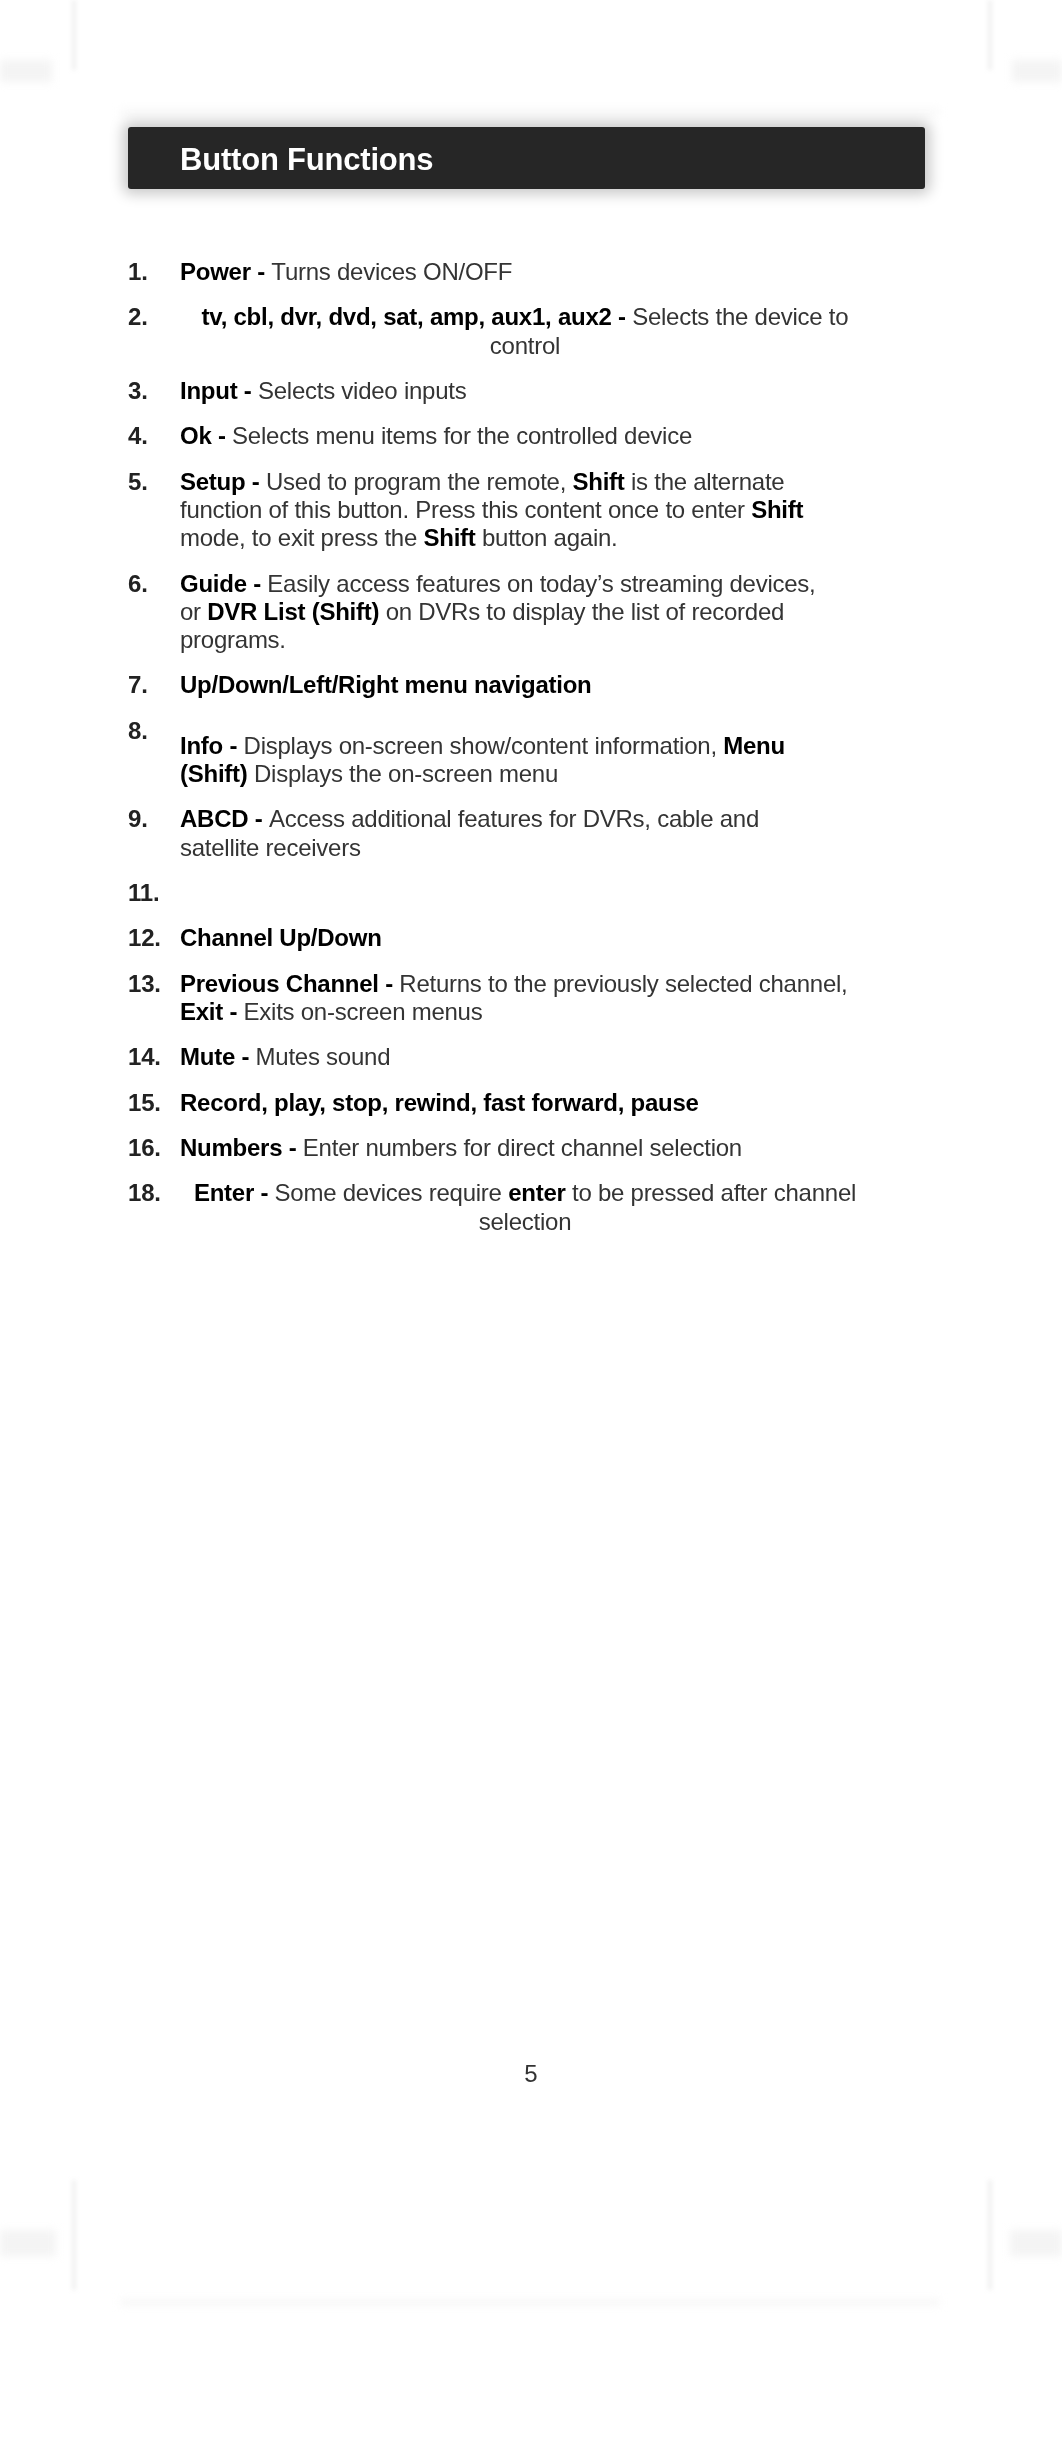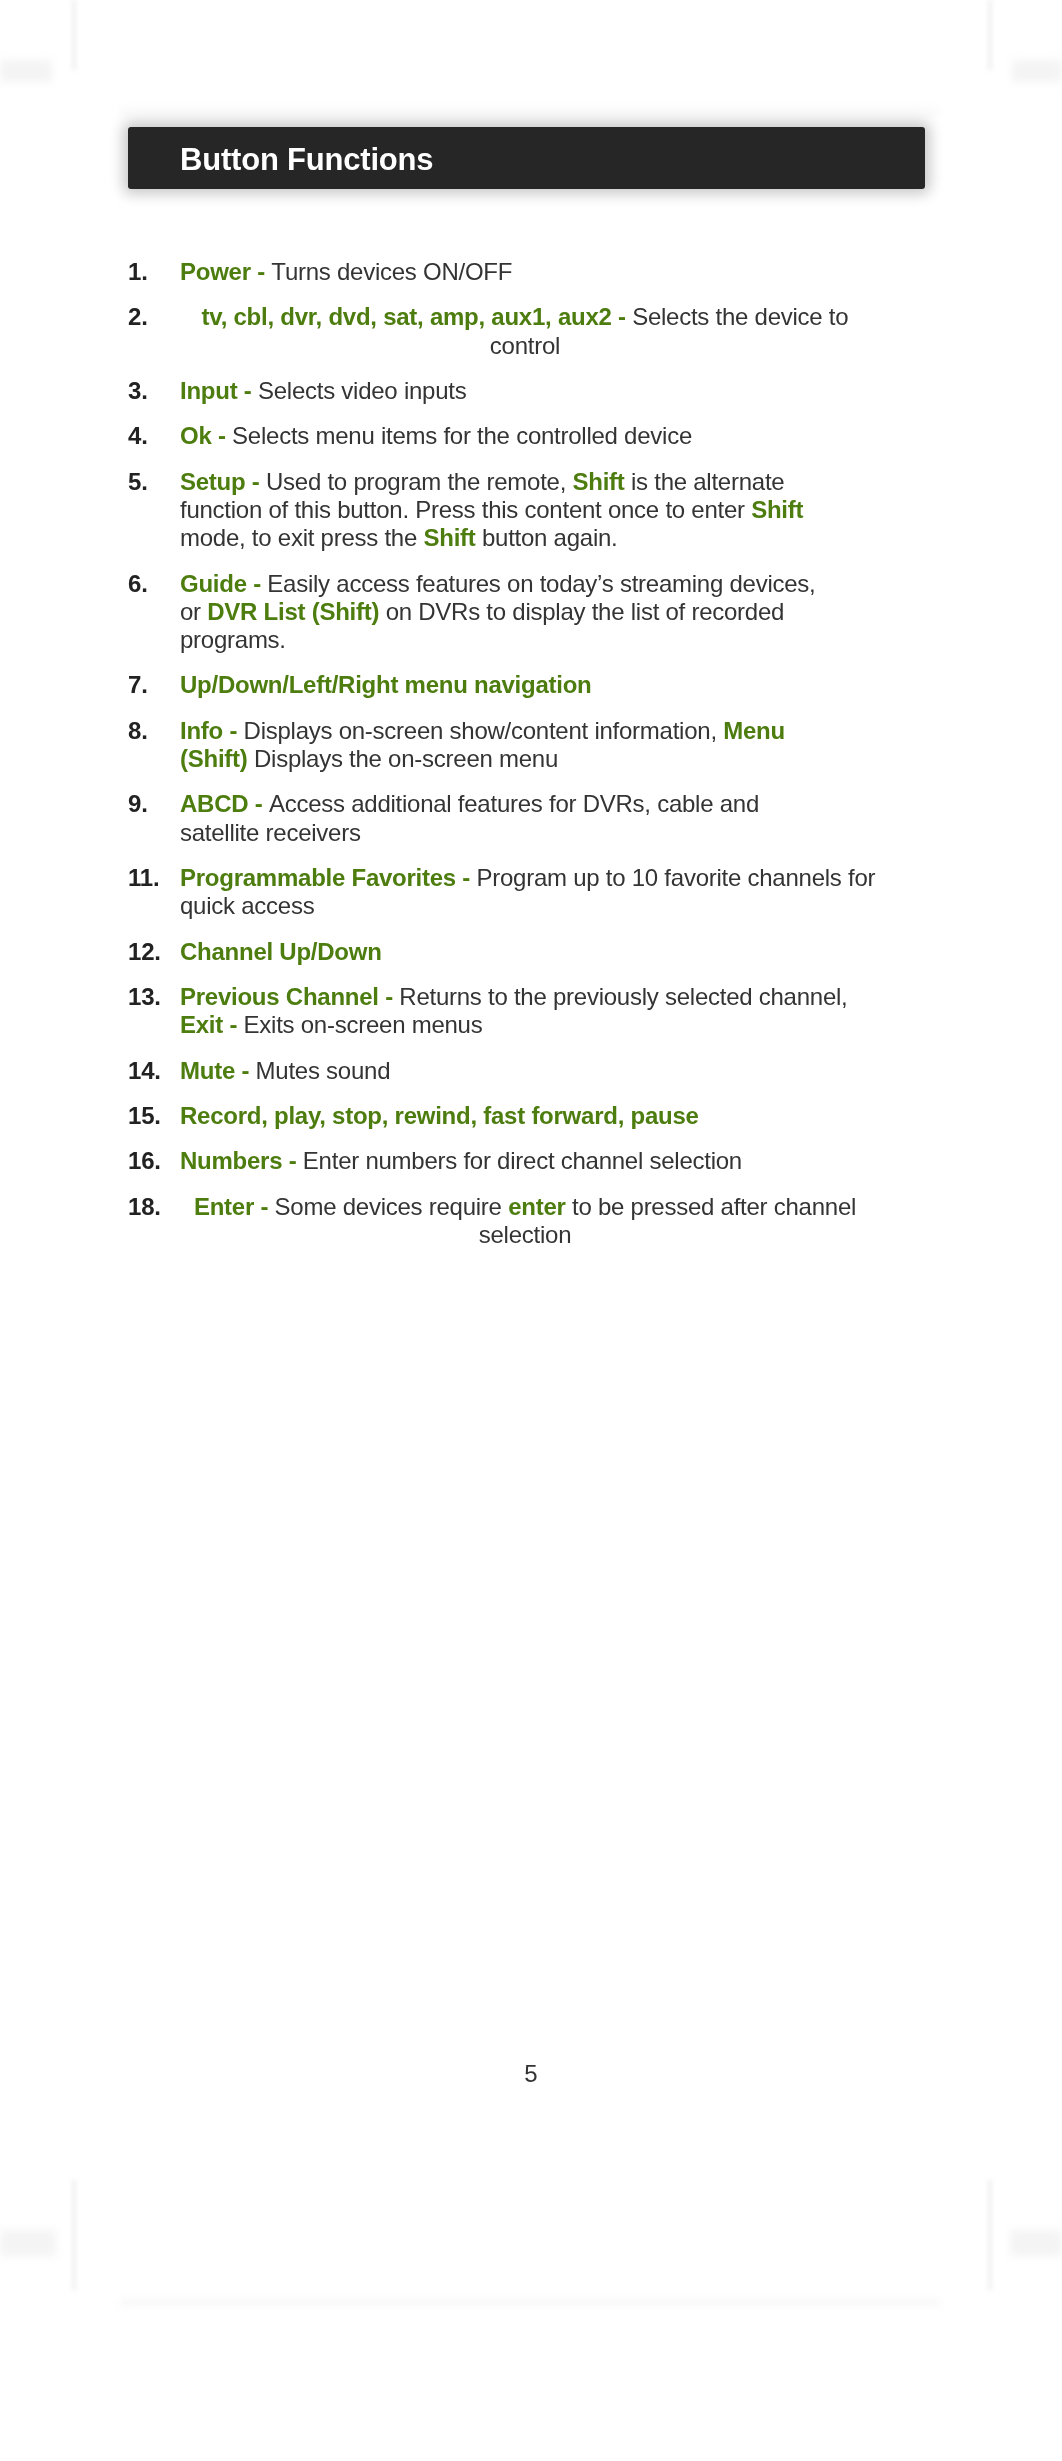--- a/index.html
+++ b/index.html
@@ -91,29 +91,29 @@
   }
   .item-body {
     flex: 1 1 auto;
     font-size: 24px;
     color: #343434;
     line-height: 1.18;
     letter-spacing: -0.25px;
     max-width: 756px;
   }
   .item-body b {
-    color: #4d7c0f;
+    color: #000000;
     font-weight: bold;
   }
 
   
   .w-a .item-body { max-width: 700px; }
   .w-b .item-body { max-width: 660px; }
   .w-c .item-body { max-width: 640px; }
-  .w-d .item-body { max-width: 620px; }
+  .w-d .item-body { max-width: 620px; margin-top: 15px; }
   .w-e .item-body { max-width: 690px; text-align: center; }
 
   .page-number {
     position: absolute;
     left: 0;
     top: 2060px;
     width: 1062px;
     text-align: center;
     font-size: 24px;
     color: #333333;
@@ -171,21 +171,20 @@
       <div class="item w-d">
         <div class="item-num">8.</div>
         <div class="item-body"><b>Info - </b><span>Displays on-screen show/content information, </span><b>Menu (Shift)</b><span> Displays the on-screen menu</span></div>
       </div>
       <div class="item w-c">
         <div class="item-num">9.</div>
         <div class="item-body"><b>ABCD - </b><span>Access additional features for DVRs, cable and satellite receivers</span></div>
       </div>
       <div class="item w-a">
         <div class="item-num">11.</div>
-        <div class="item-body"><b>Programmable Favorites - </b><span>Program up to 10 favorite channels for quick access</span></div>
       </div>
       <div class="item">
         <div class="item-num">12.</div>
         <div class="item-body"><b>Channel Up/Down</b></div>
       </div>
       <div class="item w-a">
         <div class="item-num">13.</div>
         <div class="item-body"><b>Previous Channel - </b><span>Returns to the previously selected channel, </span><b>Exit - </b><span>Exits on-screen menus</span></div>
       </div>
       <div class="item">

